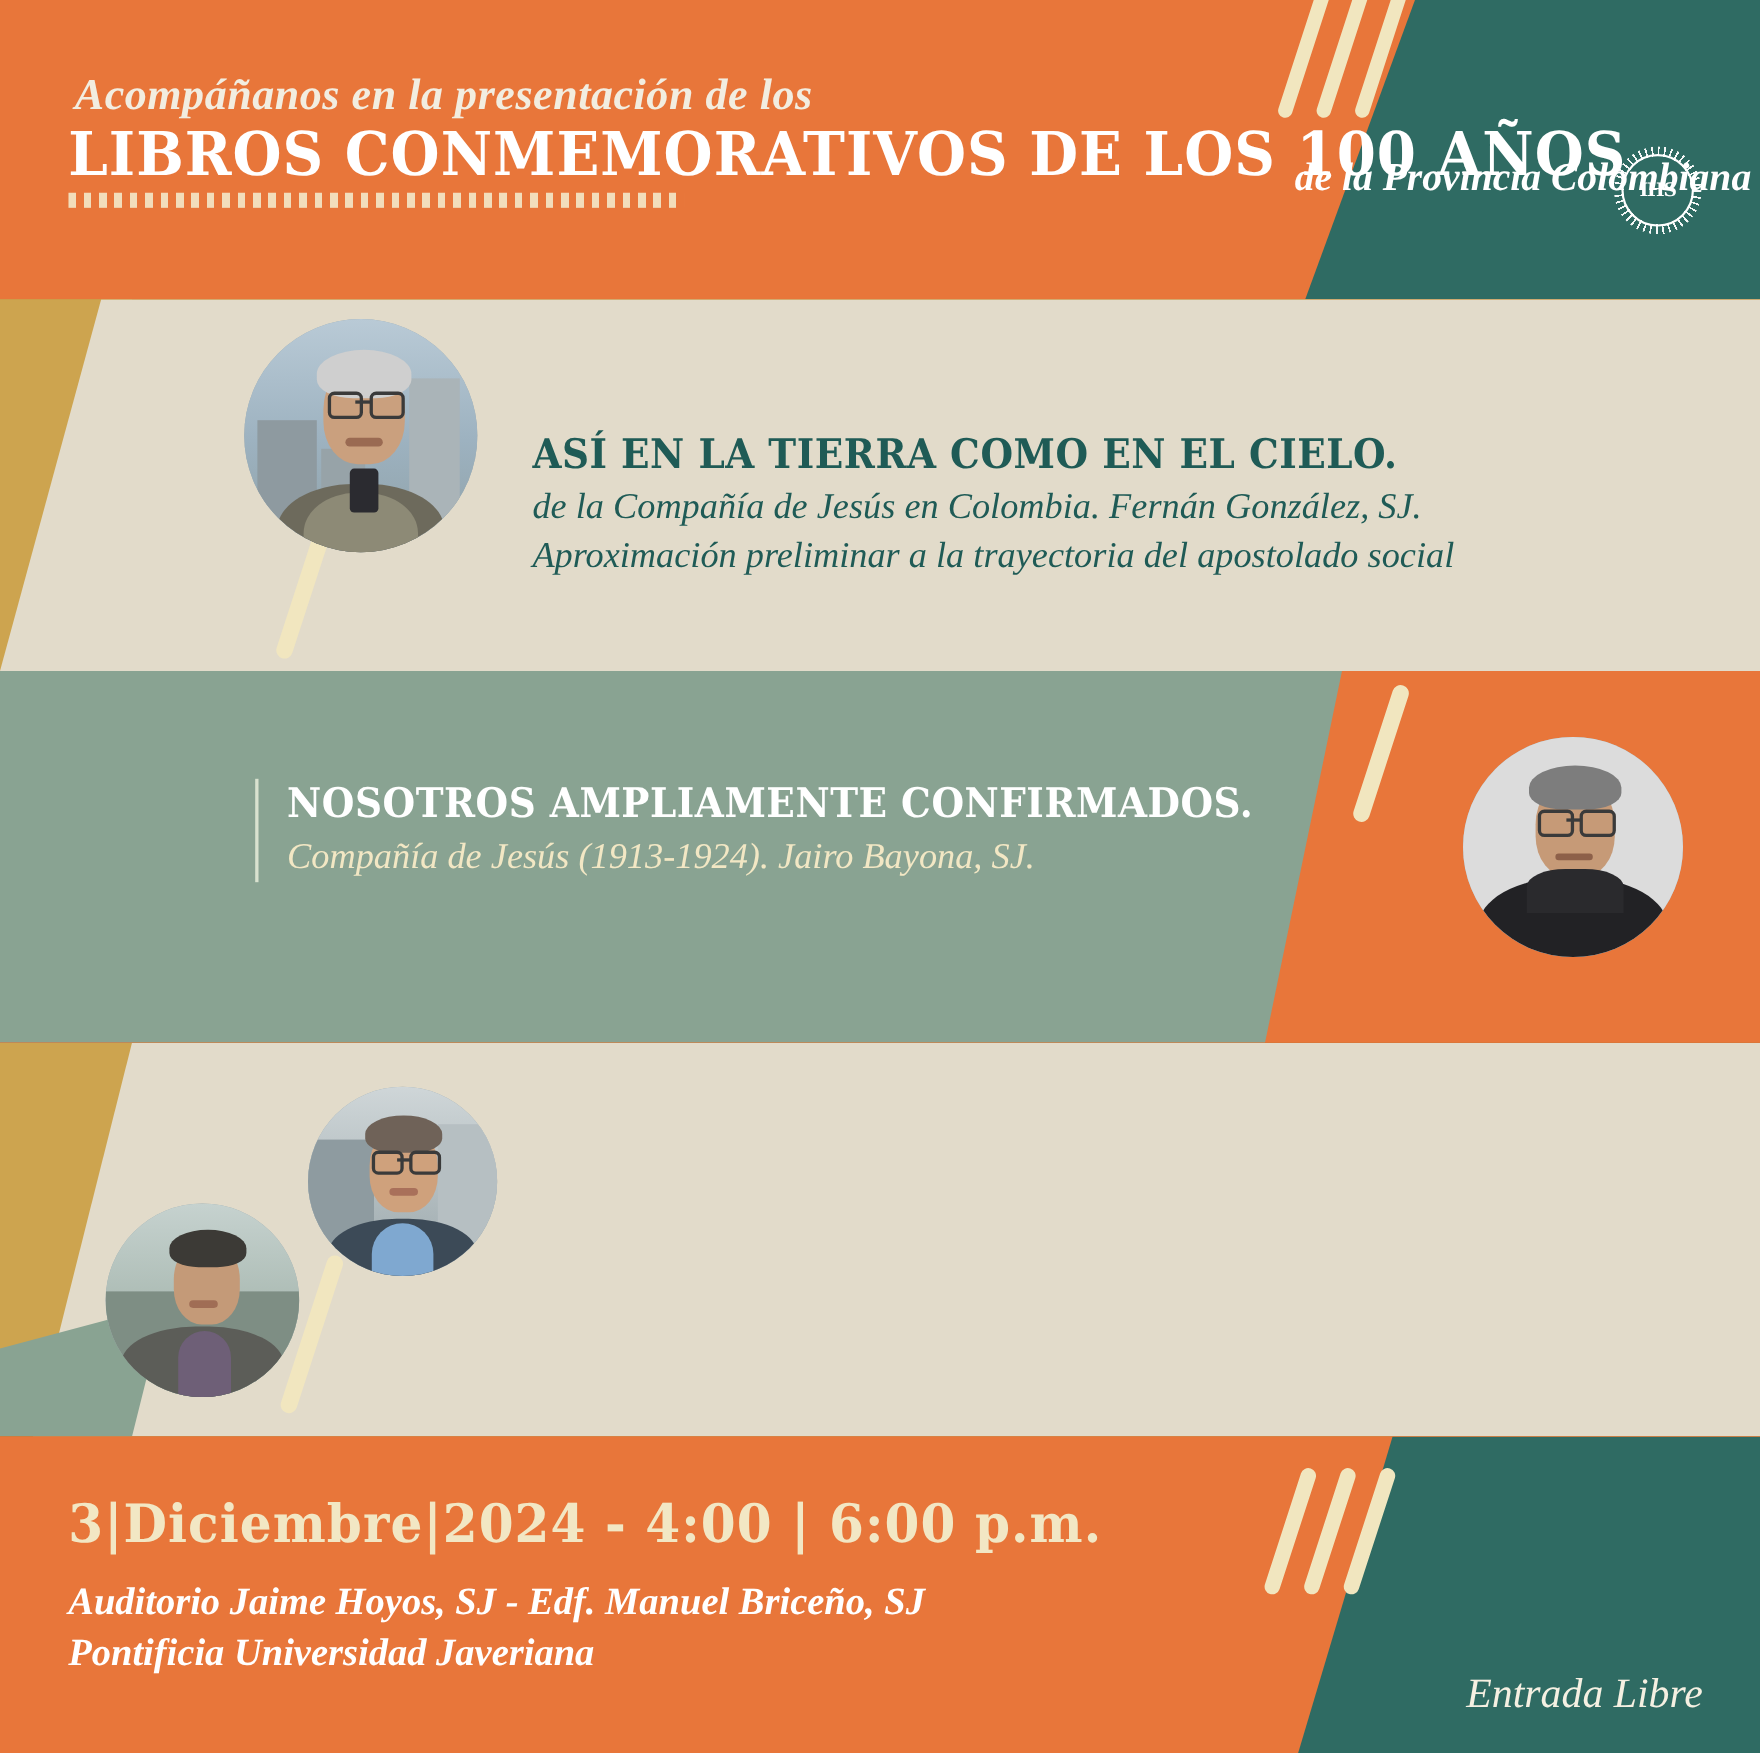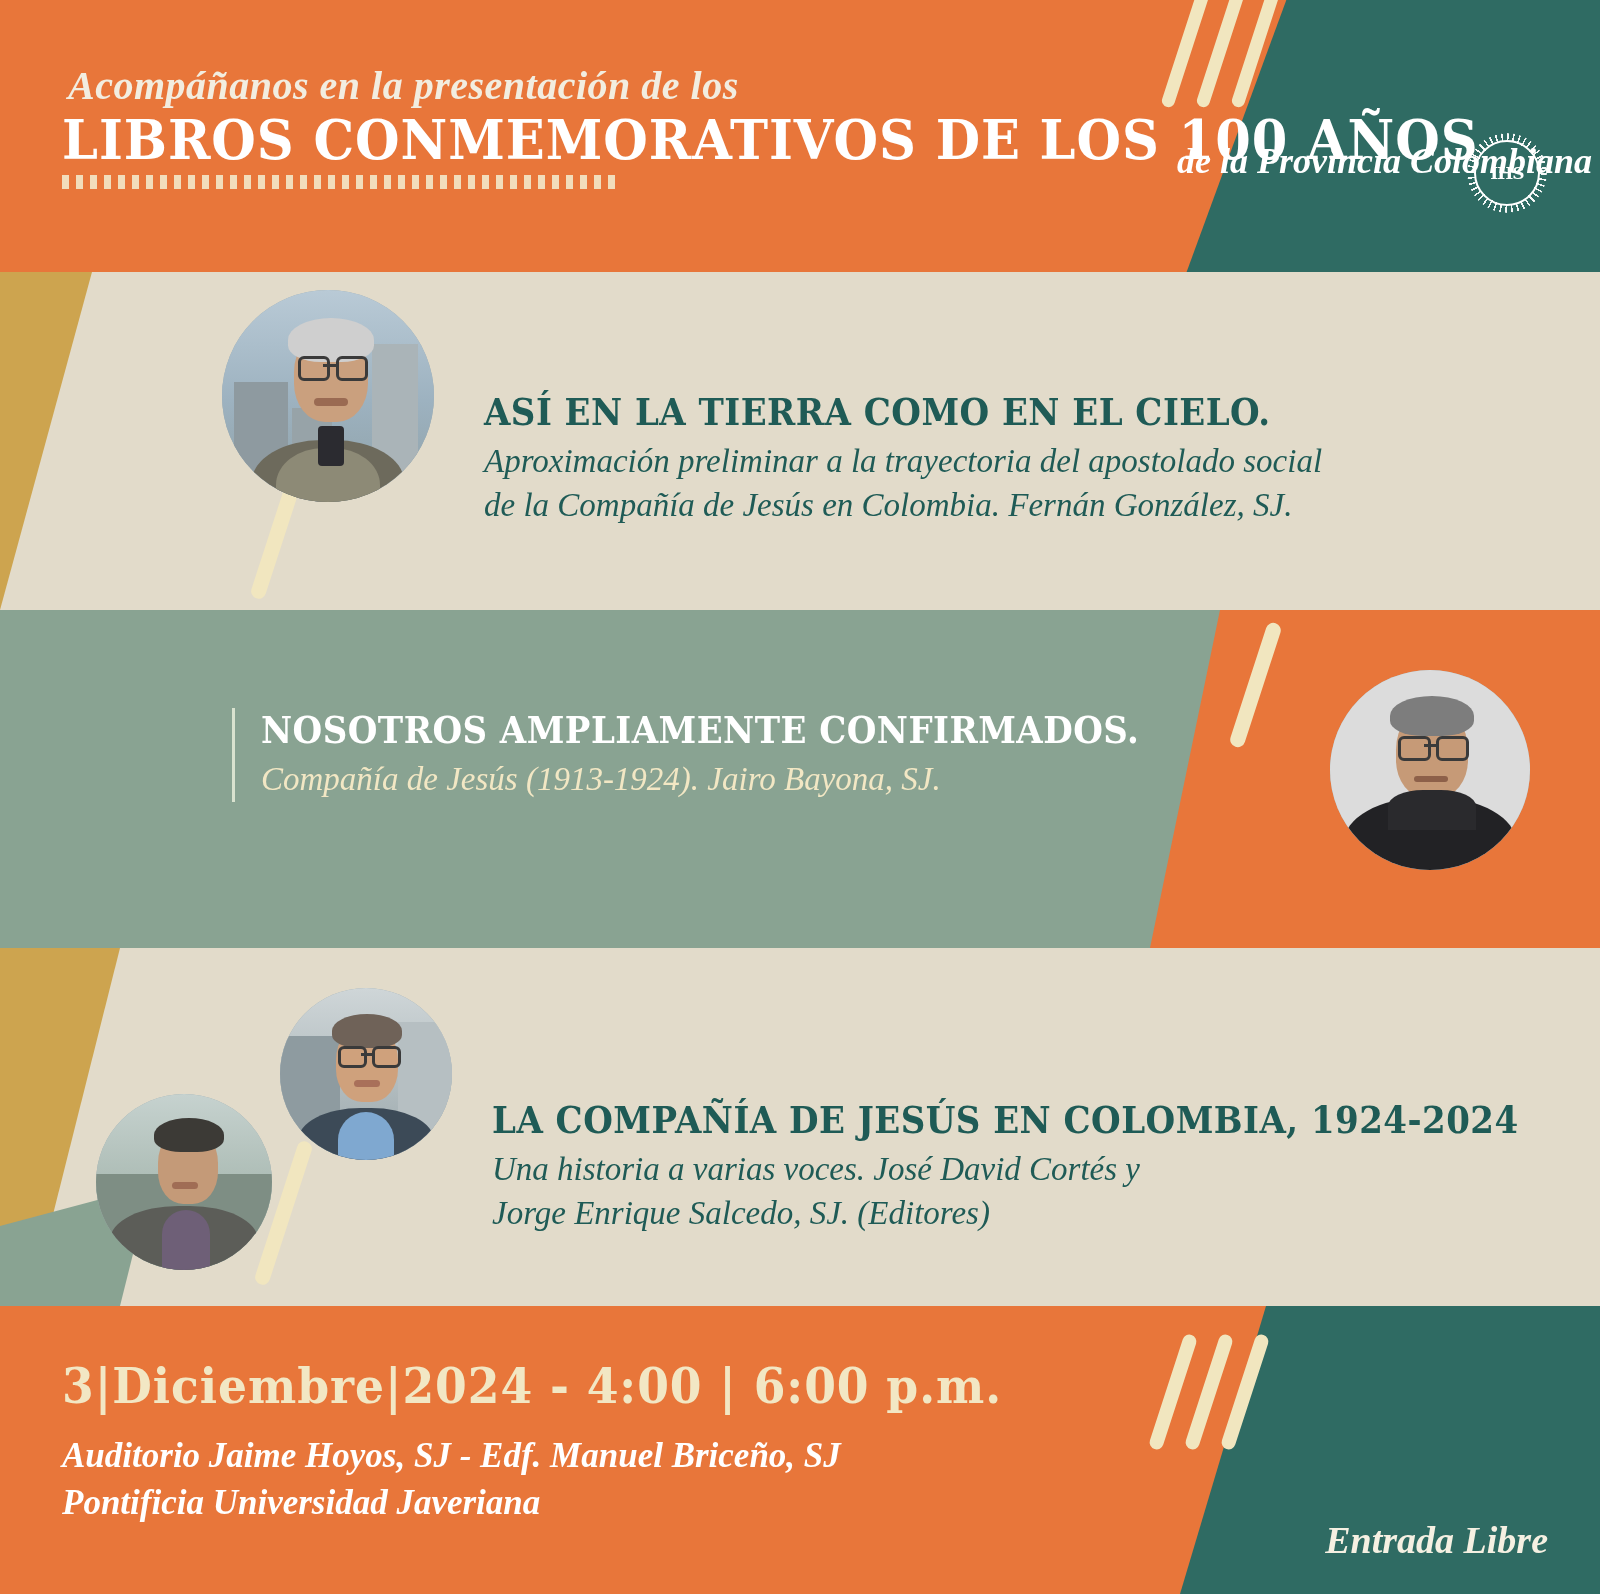--- a/index.html
+++ b/index.html
@@ -310,21 +310,21 @@
     font-style: italic;
     font-weight: bold;
     font-size: 35px;
     line-height: 1.35;
     color: #ffffff;
   }
   .footer-free {
     position: absolute;
     right: 52px; bottom: 32px;
     font-style: italic;
-    font-weight: bold;
+    font-weight: normal;
     font-size: 38px;
     color: #f5f0e2;
   }
 </style>
 </head>
 <body>
 
 <div id="poster">
 
   <div class="band-header">
@@ -369,22 +369,22 @@
       <div class="hair" style="left:66px; top:28px; width:86px; height:44px; background:#cfcfcf;"></div>
       <div class="lens" style="left:76px; top:66px; width:26px; height:19px;"></div>
       <div class="lens" style="left:114px; top:66px; width:26px; height:19px;"></div>
       <div class="glasses" style="left:101px; top:74px; width:14px;"></div>
       <div style="position:absolute; left:92px; top:108px; width:34px; height:8px; background:#9a6a52; border-radius:4px;"></div>
       <div style="position:absolute; left:96px; top:136px; width:26px; height:40px; background:#2b2b30; border-radius:4px;"></div>
     </div>
 
     <div class="block1">
       <h2 class="book-title teal-text">ASÍ EN LA TIERRA COMO EN EL CIELO.</h2>
+      <p class="book-sub teal-text">de la Compañía de Jesús en Colombia. Fernán González, SJ.</p>
       <p class="book-sub teal-text">Aproximación preliminar a la trayectoria del apostolado social</p>
-      <p class="book-sub teal-text">de la Compañía de Jesús en Colombia. Fernán González, SJ.</p>
     </div>
   </div>
 
   <div class="band2">
     <div class="green"></div>
 
     <div class="stripes">
       <div class="stripe" style="left:1248px; top:10px; width:15px; height:130px; transform:rotate(18deg);"></div>
     </div>
 
@@ -431,25 +431,20 @@
     <div class="portrait" style="left:96px; top:146px; width:176px; height:176px;">
       <div class="sky" style="background:linear-gradient(#c6d2cf,#94a79c);"></div>
       <div class="bldg" style="left:0; top:80px; width:176px; height:96px; background:#7e8e84;"></div>
       <div class="body" style="left:14px; top:112px; width:148px; height:74px; background:#5c5d58;"></div>
       <div style="position:absolute; left:66px; top:116px; width:48px; height:64px; background:#6e5f77; border-radius:24px 24px 0 0;"></div>
       <div class="head" style="left:62px; top:34px; width:60px; height:76px; background:#c49a78;"></div>
       <div class="hair" style="left:58px; top:24px; width:70px; height:34px; background:#3c3a36;"></div>
       <div style="position:absolute; left:76px; top:88px; width:26px; height:7px; background:#a06d55; border-radius:4px;"></div>
     </div>
 
-    <div class="block3">
-      <h2 class="book-title teal-text">LA COMPAÑÍA DE JESÚS EN COLOMBIA, 1924-2024</h2>
-      <p class="book-sub teal-text">Una historia a varias voces. José David Cortés y</p>
-      <p class="book-sub teal-text">Jorge Enrique Salcedo, SJ. (Editores)</p>
-    </div>
   </div>
 
   <div class="band-footer">
     <div class="teal"></div>
 
     <div class="stripes">
       <div class="stripe" style="left:1166px; top:26px; width:14px; height:120px; transform:rotate(18deg);"></div>
       <div class="stripe" style="left:1202px; top:26px; width:14px; height:120px; transform:rotate(18deg);"></div>
       <div class="stripe" style="left:1238px; top:26px; width:14px; height:120px; transform:rotate(18deg);"></div>
     </div>

